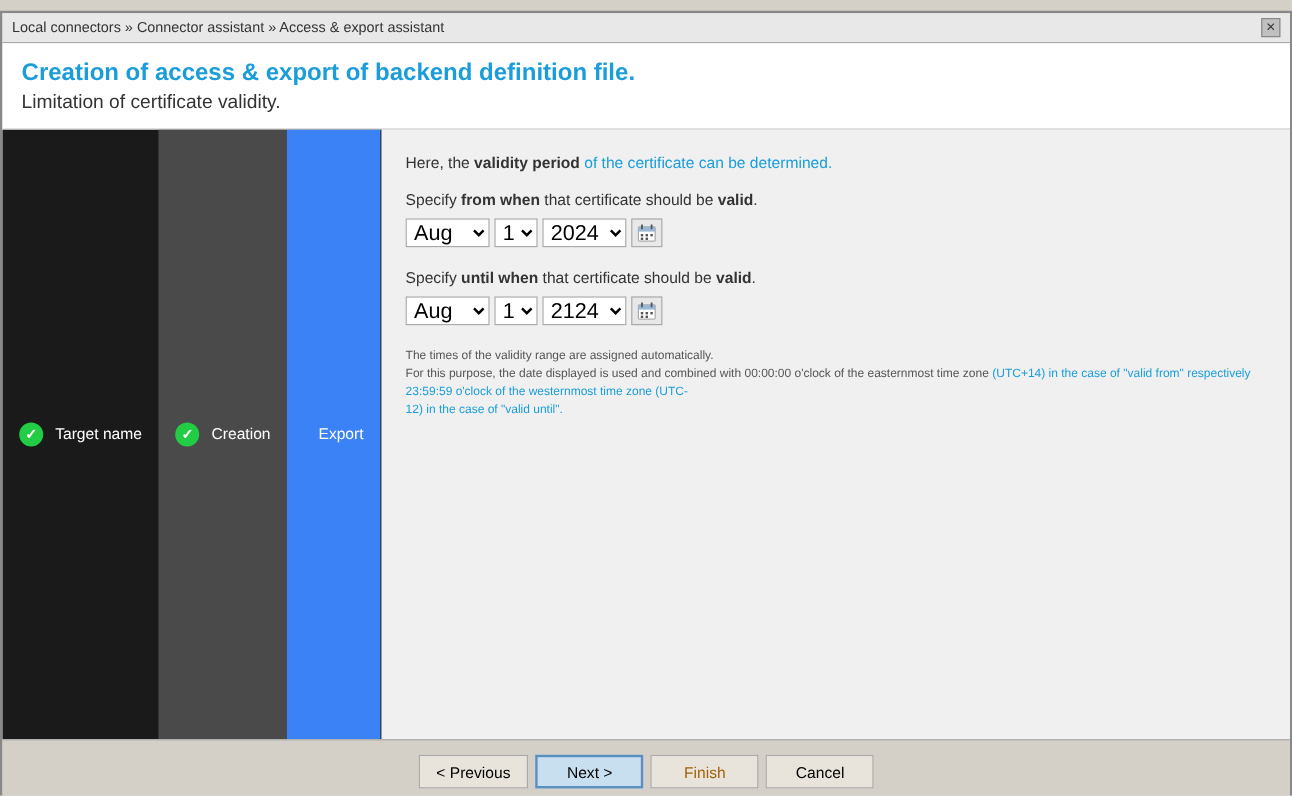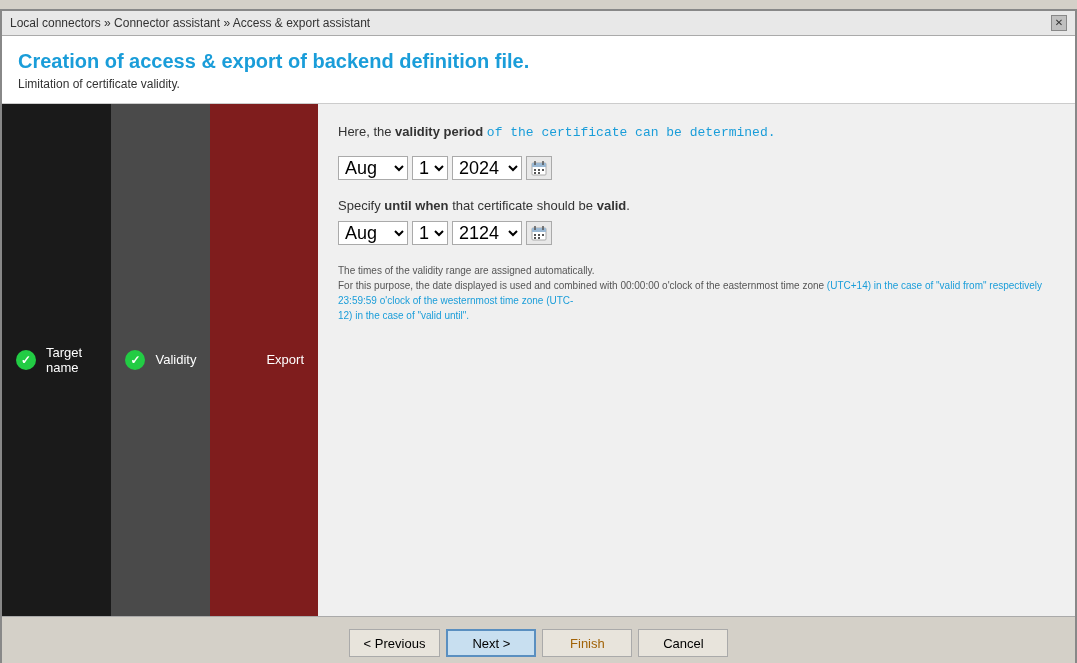--- a/index.html
+++ b/index.html
@@ -53,21 +53,21 @@
       padding: 14px 16px 12px;
       border-bottom: 1px solid #ccc;
     }
     .header-title {
       font-size: 20px;
       color: #1a9dd9;
       font-weight: bold;
       margin-bottom: 4px;
     }
     .header-subtitle {
-      font-size: 12px;
+      font-size: 16px;
       color: #333;
     }
     .main-content {
       display: flex;
       flex: 1;
       overflow: hidden;
     }
     .sidebar {
       width: 316px;
       background: #1a1a1a;
@@ -79,22 +79,22 @@
       align-items: center;
       padding: 10px 14px;
       color: white;
       font-size: 13px;
       cursor: pointer;
     }
     .sidebar-item.active {
       background: #4a4a4a;
     }
     .sidebar-item.inactive {
-      background: #7f1d1d;
-      padding-left: 56px;
+      background: #3b82f6;
+      padding-left: 26px;
     }
     .check-icon {
       width: 20px;
       height: 20px;
       border-radius: 50%;
       background: #22cc44;
       display: flex;
       align-items: center;
       justify-content: center;
       margin-right: 10px;
@@ -113,21 +113,20 @@
       overflow-y: auto;
     }
     .info-text {
       color: #333;
       margin-bottom: 14px;
       line-height: 1.5;
       font-size: 13px;
     }
     .info-text .highlight {
       color: #1a9dd9;
-      font-family: Liberation Mono, monospace;
     }
     .info-text strong {
       font-weight: bold;
     }
     .field-group {
       margin-bottom: 18px;
     }
     .field-label {
       color: #333;
       margin-bottom: 8px;
@@ -221,34 +220,37 @@
 
   <div class="main-content">
 
     <div class="sidebar">
       <div class="sidebar-item">
         <div class="check-icon"></div>
         <span>Target name</span>
       </div>
       <div class="sidebar-item active">
         <div class="check-icon"></div>
-        <span>Validity</span>
+        <span>Creation</span>
       </div>
       <div class="sidebar-item inactive">
         <span>Export</span>
       </div>
     </div>
 
     <div class="content-panel">
 
       <div class="info-text">
         Here, the <strong>validity period</strong> <span class="highlight">of the certificate can be determined.</span>
       </div>
 
       <div class="field-group">
+        <div class="field-label">
+          Specify <strong>from when</strong> that certificate should be <strong>valid</strong>.
+        </div>
         <div class="date-row">
           <select class="month">
             <option>Aug</option>
           </select>
           <select class="day">
             <option>14</option>
           </select>
           <select class="year">
             <option>2024</option>
           </select>

